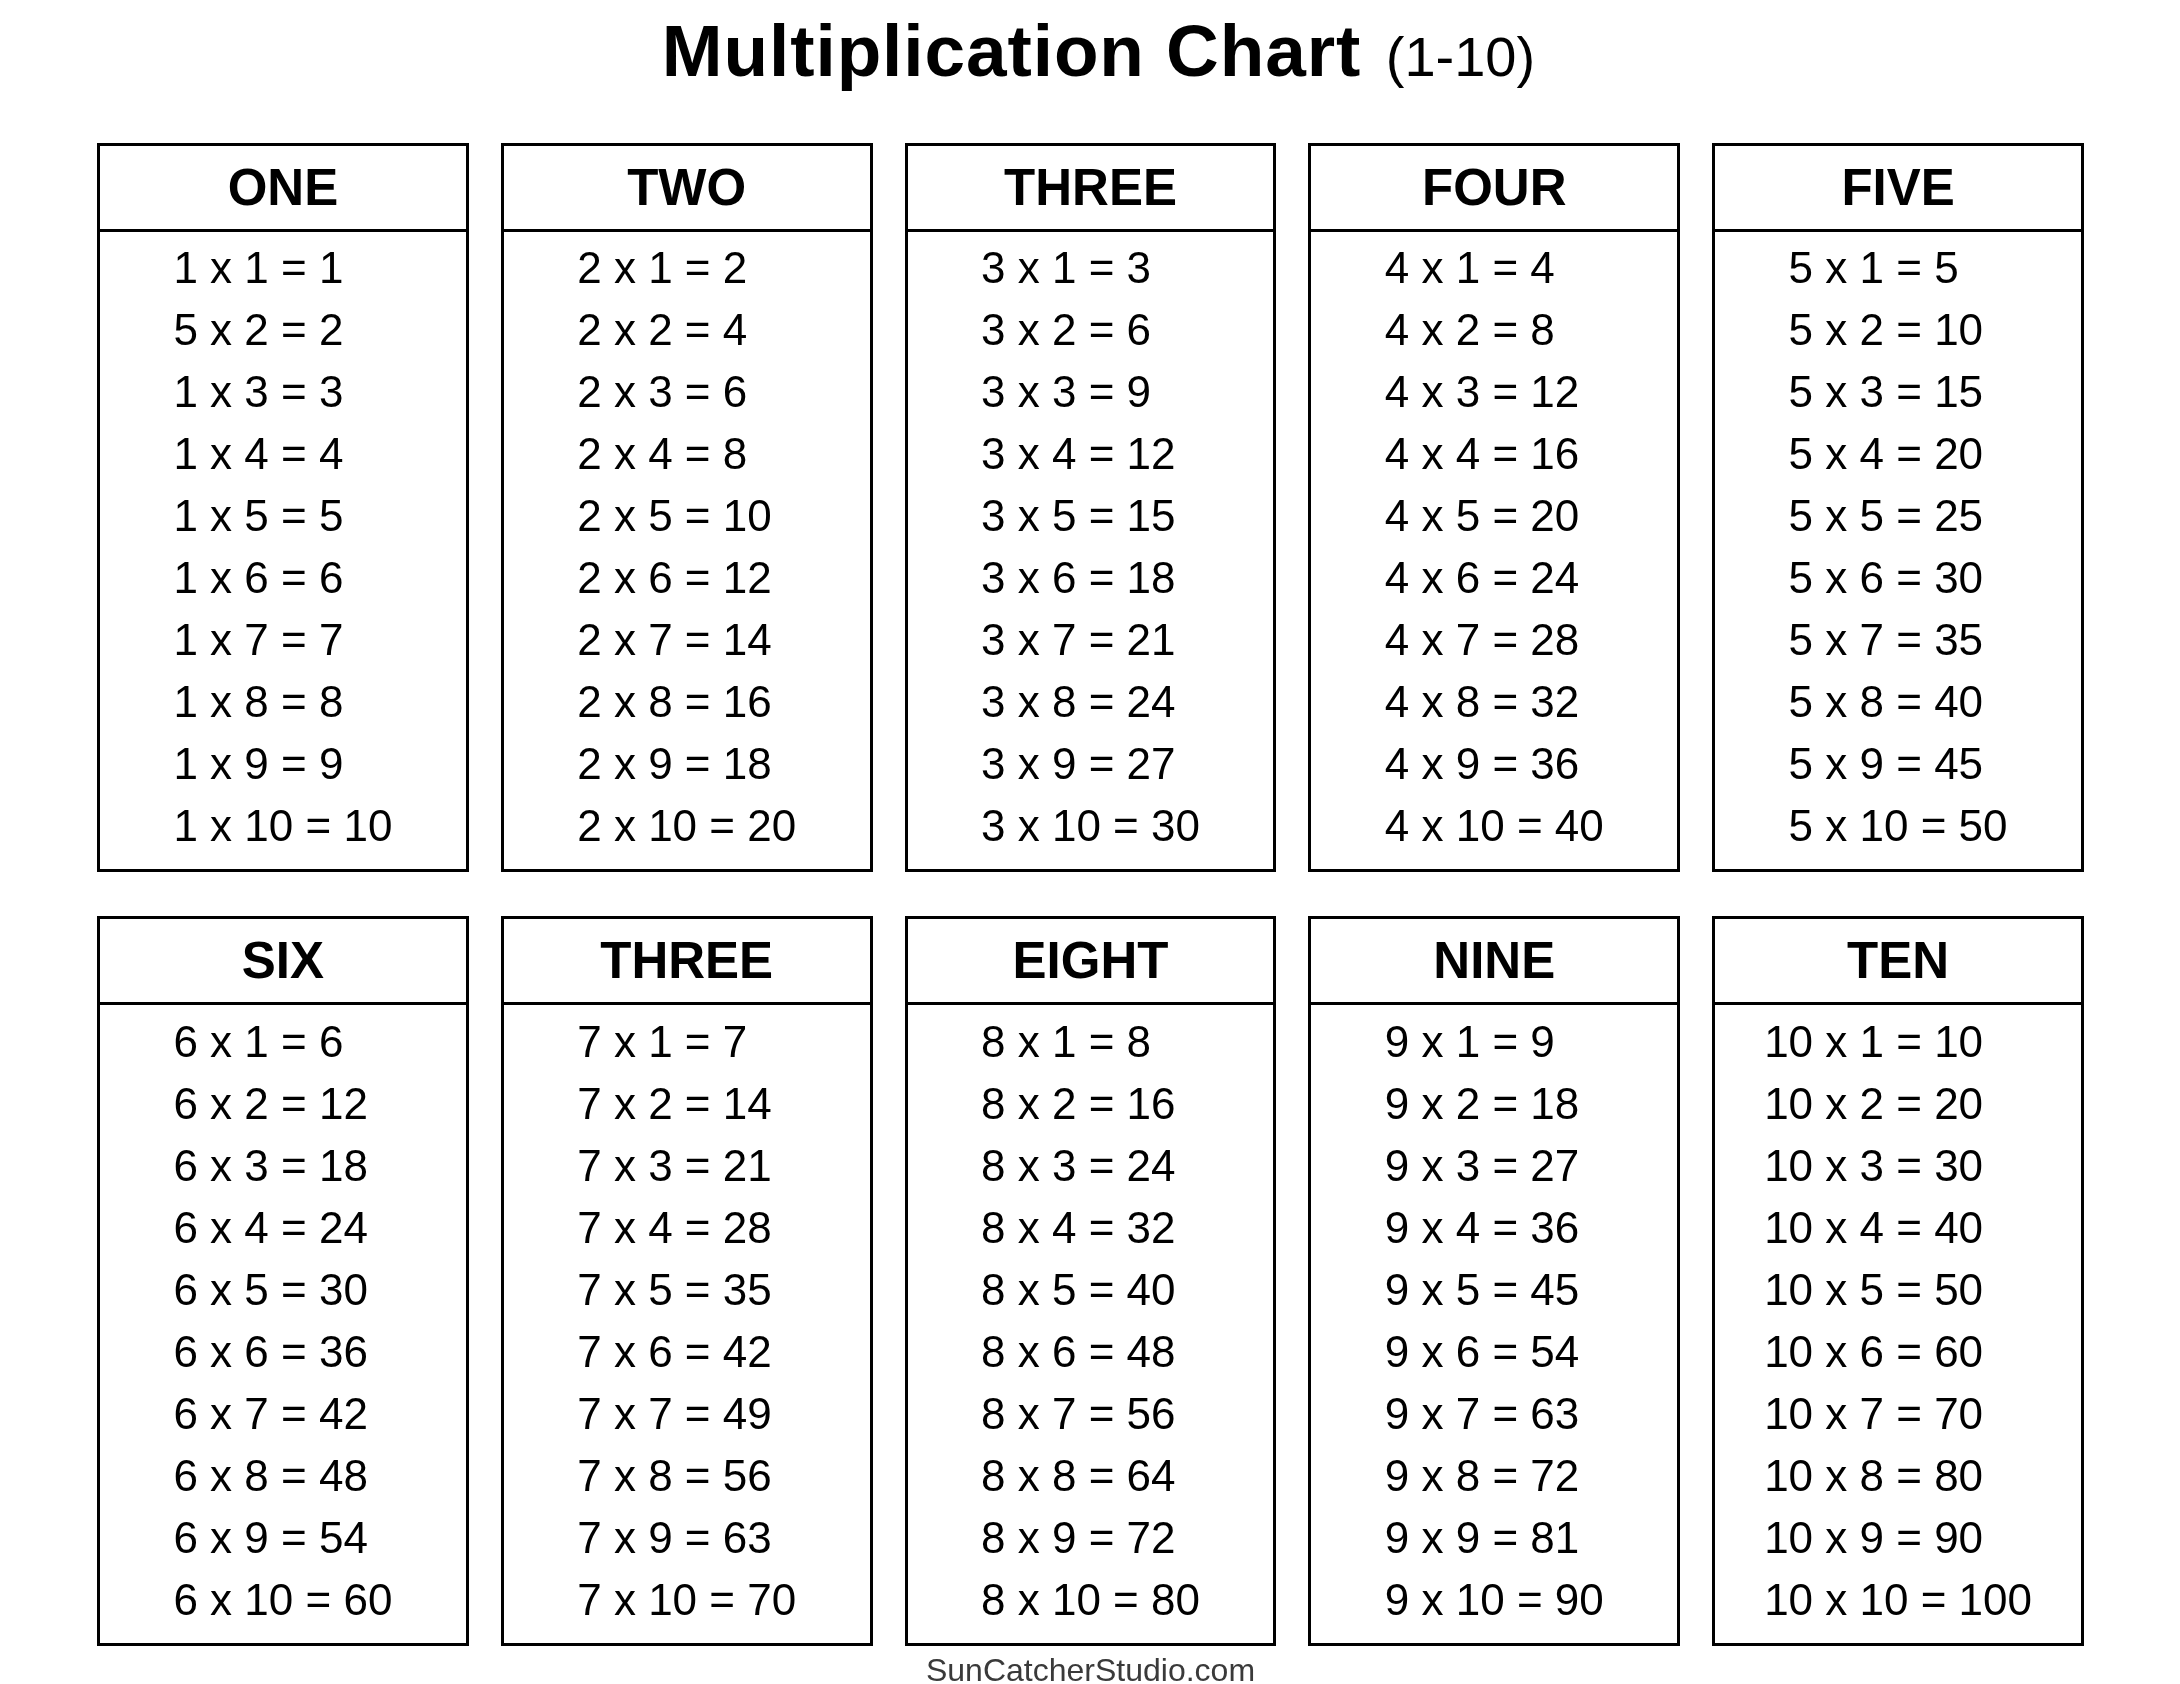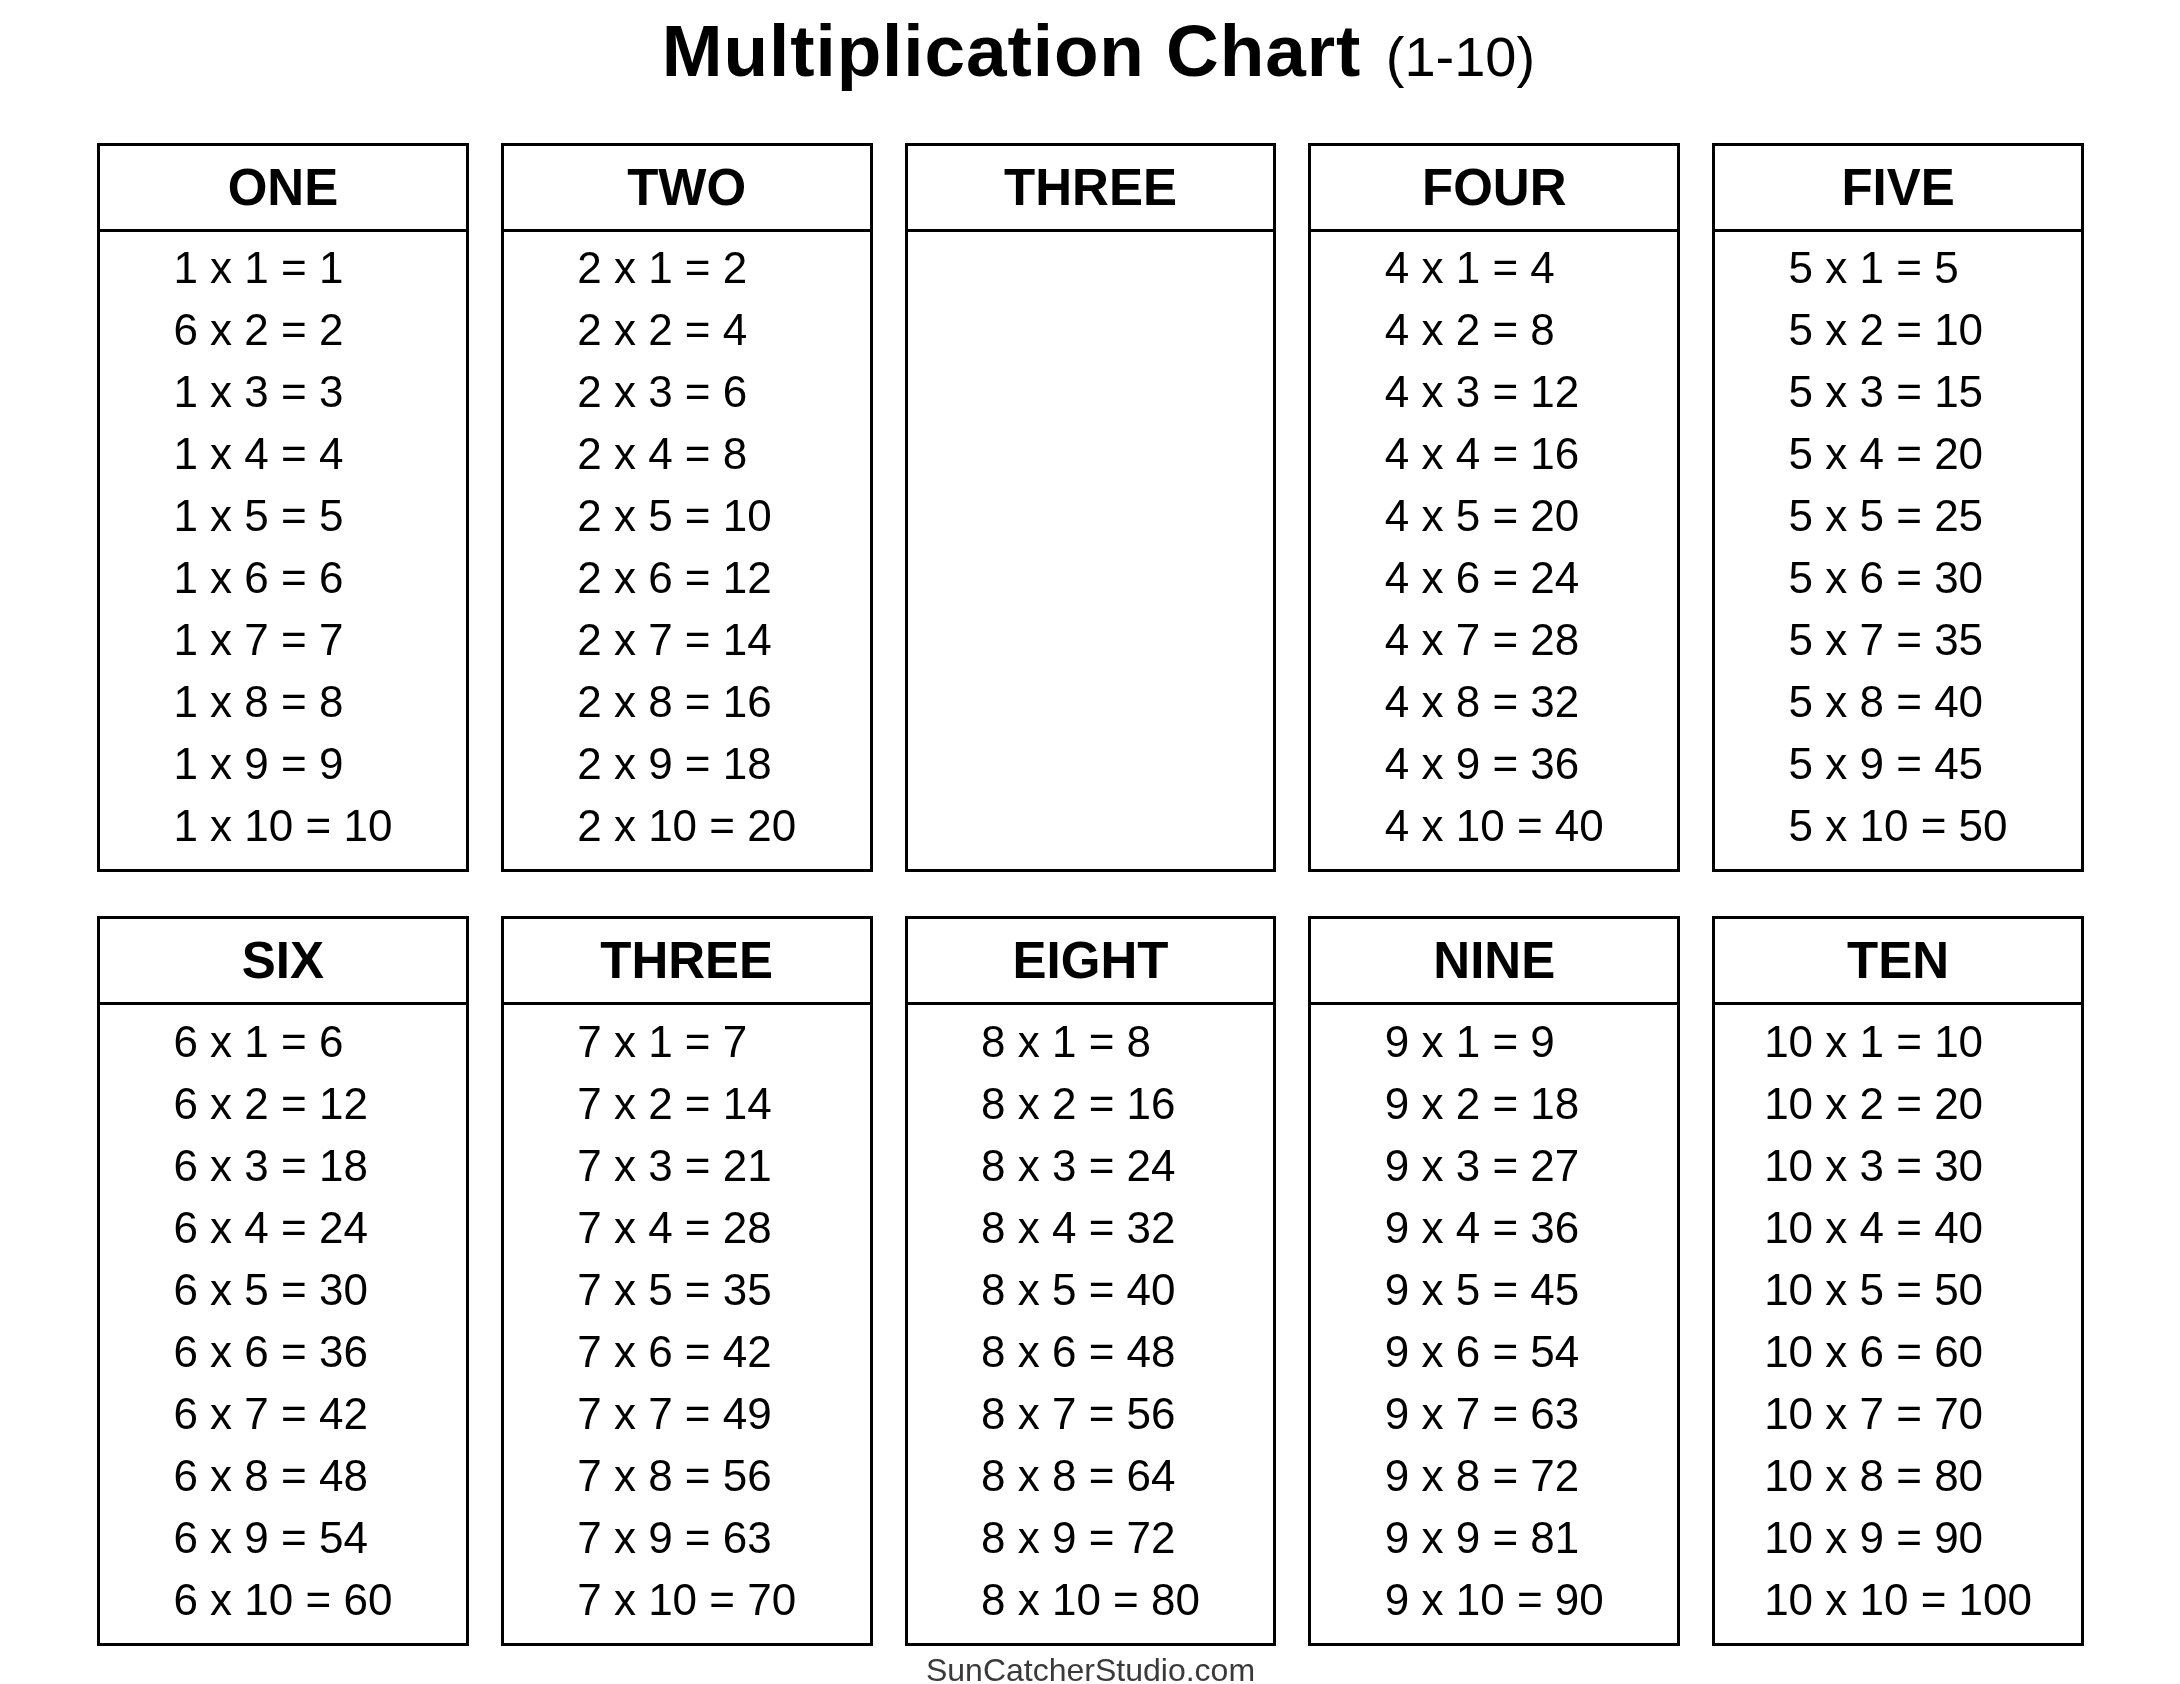--- a/index.html
+++ b/index.html
@@ -51,28 +51,29 @@
 
 <div class="page">
   <h1 class="title">
     <span class="title-main">Multiplication Chart</span>
     <span class="title-suffix">(1-10)</span>
   </h1>
 
   <div class="grid" id="grid">
       <section class="card">
         <header class="card-header">ONE</header>
-        <div class="card-body"><div class="facts"><div class="fact">1 x 1 = 1</div><div class="fact">6 x 2 = 2</div><div class="fact">1 x 3 = 3</div><div class="fact">1 x 4 = 4</div><div class="fact">1 x 5 = 5</div><div class="fact">1 x 6 = 6</div><div class="fact">1 x 7 = 7</div><div class="fact">1 x 8 = 8</div><div class="fact">1 x 9 = 9</div><div class="fact">1 x 10 = 10</div></div></div>
+        <div class="card-body"><div class="facts"><div class="fact">1 x 1 = 1</div><div class="fact">5 x 2 = 2</div><div class="fact">1 x 3 = 3</div><div class="fact">1 x 4 = 4</div><div class="fact">1 x 5 = 5</div><div class="fact">1 x 6 = 6</div><div class="fact">1 x 7 = 7</div><div class="fact">1 x 8 = 8</div><div class="fact">1 x 9 = 9</div><div class="fact">1 x 10 = 10</div></div></div>
       </section>
       <section class="card">
         <header class="card-header">TWO</header>
         <div class="card-body"><div class="facts"><div class="fact">2 x 1 = 2</div><div class="fact">2 x 2 = 4</div><div class="fact">2 x 3 = 6</div><div class="fact">2 x 4 = 8</div><div class="fact">2 x 5 = 10</div><div class="fact">2 x 6 = 12</div><div class="fact">2 x 7 = 14</div><div class="fact">2 x 8 = 16</div><div class="fact">2 x 9 = 18</div><div class="fact">2 x 10 = 20</div></div></div>
       </section>
       <section class="card">
         <header class="card-header">THREE</header>
+        <div class="card-body"><div class="facts"><div class="fact">3 x 1 = 3</div><div class="fact">3 x 2 = 6</div><div class="fact">3 x 3 = 9</div><div class="fact">3 x 4 = 12</div><div class="fact">3 x 5 = 15</div><div class="fact">3 x 6 = 18</div><div class="fact">3 x 7 = 21</div><div class="fact">3 x 8 = 24</div><div class="fact">3 x 9 = 27</div><div class="fact">3 x 10 = 30</div></div></div>
       </section>
       <section class="card">
         <header class="card-header">FOUR</header>
         <div class="card-body"><div class="facts"><div class="fact">4 x 1 = 4</div><div class="fact">4 x 2 = 8</div><div class="fact">4 x 3 = 12</div><div class="fact">4 x 4 = 16</div><div class="fact">4 x 5 = 20</div><div class="fact">4 x 6 = 24</div><div class="fact">4 x 7 = 28</div><div class="fact">4 x 8 = 32</div><div class="fact">4 x 9 = 36</div><div class="fact">4 x 10 = 40</div></div></div>
       </section>
       <section class="card">
         <header class="card-header">FIVE</header>
         <div class="card-body"><div class="facts"><div class="fact">5 x 1 = 5</div><div class="fact">5 x 2 = 10</div><div class="fact">5 x 3 = 15</div><div class="fact">5 x 4 = 20</div><div class="fact">5 x 5 = 25</div><div class="fact">5 x 6 = 30</div><div class="fact">5 x 7 = 35</div><div class="fact">5 x 8 = 40</div><div class="fact">5 x 9 = 45</div><div class="fact">5 x 10 = 50</div></div></div>
       </section>
       <section class="card">

